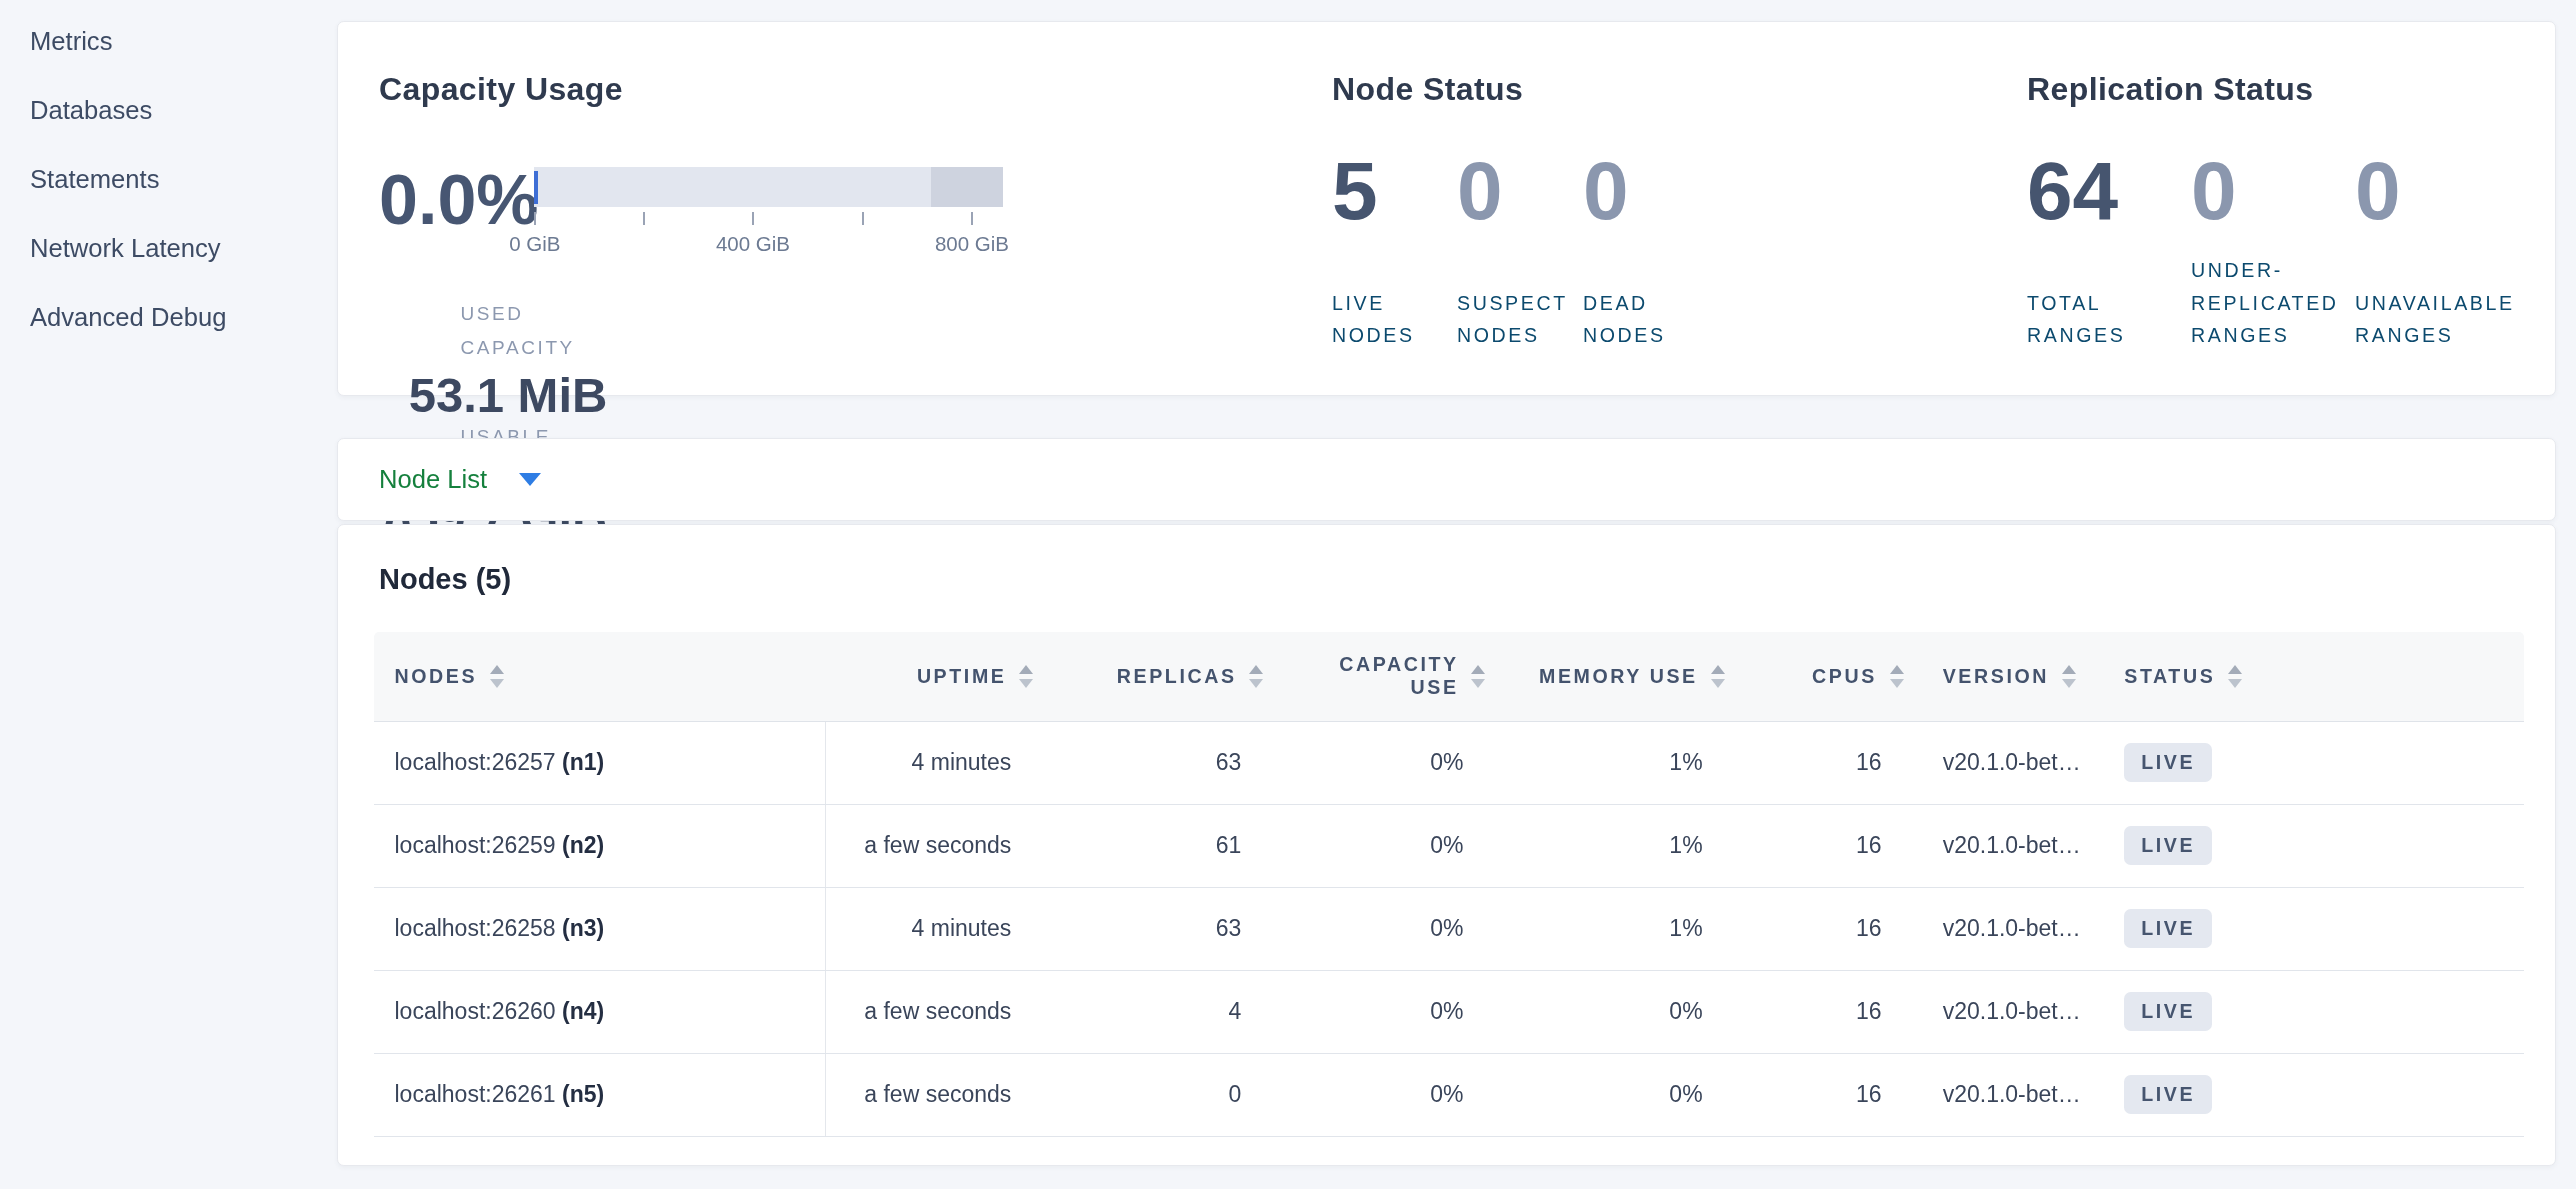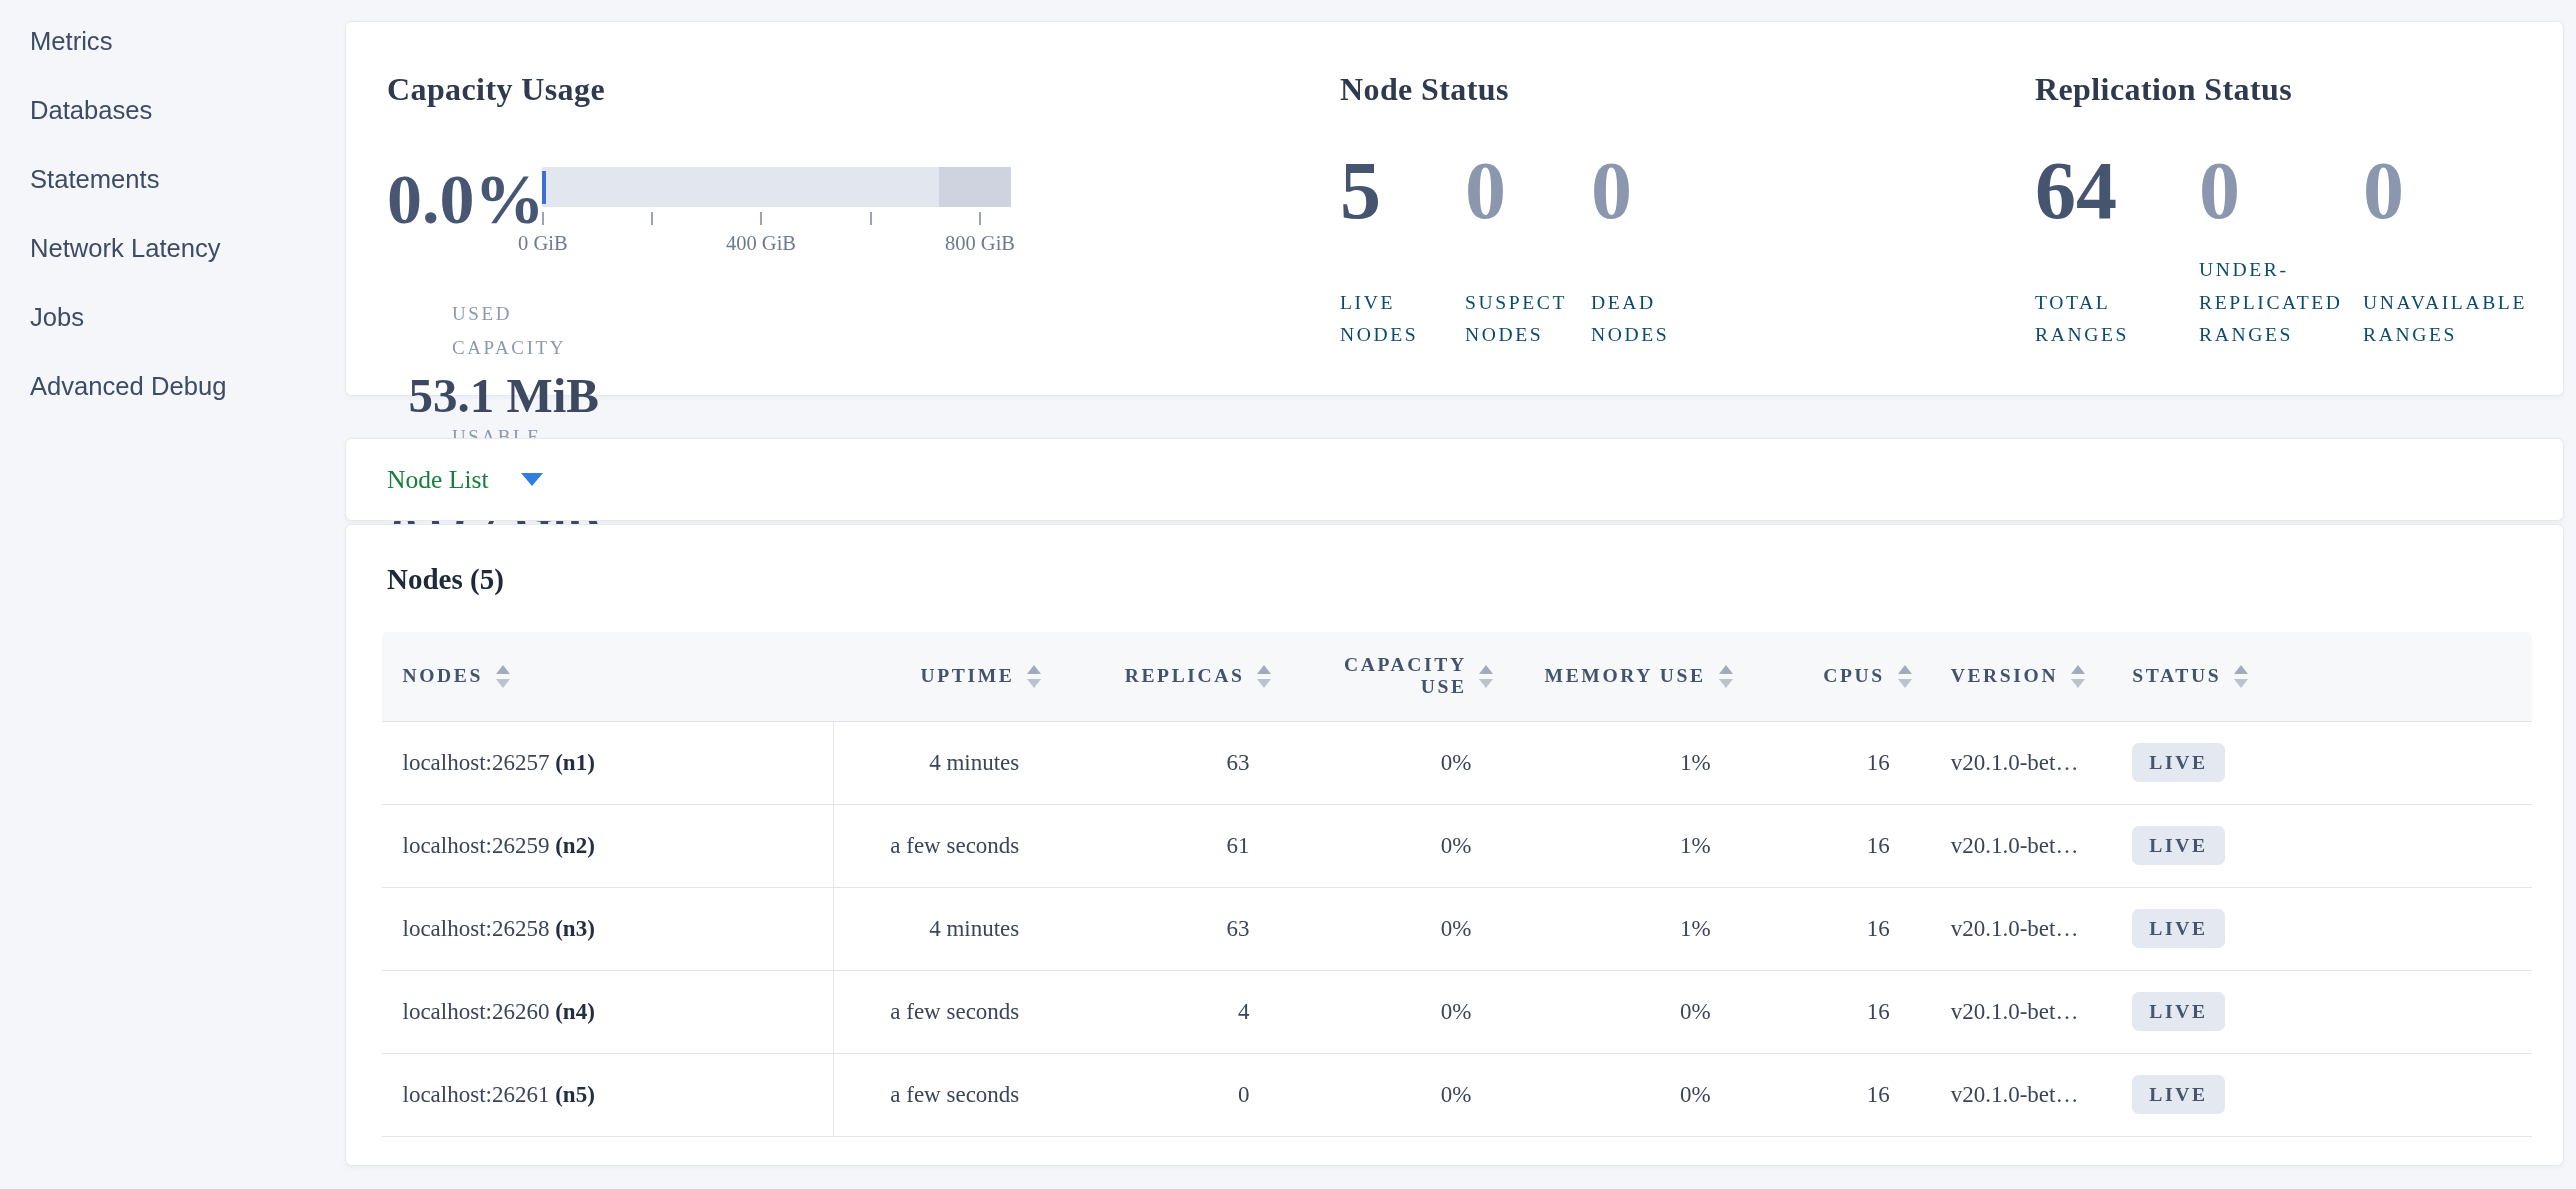--- a/index.html
+++ b/index.html
@@ -4,21 +4,21 @@
 <style>
   * { margin:0; padding:0; box-sizing:border-box; }
   html,body { width:2576px; height:1189px; background:#f4f6fa; font-family:"Liberation Sans", sans-serif; overflow:hidden; }
 
   
   .sidebar { position:absolute; left:0; top:0; width:337px; height:1189px; padding-top:6.8px; }
   .nav-item { height:69px; line-height:69px; padding-left:30px; font-size:25.6px; color:#3d4b64; cursor:pointer; white-space:nowrap; }
   .nav-item.active { color:#2b7be2; font-weight:700; }
 
   
-  .card { position:absolute; left:345px; width:2219px; background:#ffffff; border:0.9px solid #e7e9ee; border-radius:6.8px; box-shadow:0 1.7px 4.3px rgba(60,75,100,0.05);font-family:Liberation Serif, serif; }
+  .card { position:absolute; left:337px; width:2219px; background:#ffffff; border:0.9px solid #e7e9ee; border-radius:6.8px; box-shadow:0 1.7px 4.3px rgba(60,75,100,0.05); }
   .card-summary { top:21.3px; height:375px; }
   .card-selector { top:438px; height:83px; display:flex; align-items:center; padding-left:41px; }
   .card-nodes { top:524px; height:642px; }
 
   
   .sec-title { position:absolute; top:49px; font-size:32px; font-weight:700; color:#2f3a4e; letter-spacing:0.4px; }
   .t-cap { left:41px; } .t-node { left:994px; } .t-repl { left:1689px; }
 
   .cap-percent { position:absolute; left:41px; top:143px; font-size:70px; font-weight:600; color:#475672; line-height:1; }
 
@@ -70,21 +70,20 @@
   .badge { display:inline-block; background:#e4e8f0; color:#46556f; font-size:19.6px; font-weight:700; letter-spacing:2.6px; padding:10.2px 17px; border-radius:6.8px; line-height:1; }
 </style>
 </head>
 <body>
 
 <nav class="sidebar">
   <div class="nav-item">Metrics</div>
   <div class="nav-item">Databases</div>
   <div class="nav-item">Statements</div>
   <div class="nav-item">Network Latency</div>
-  <div class="nav-item">Jobs</div>
   <div class="nav-item">Advanced Debug</div>
 </nav>
 
 <section class="card card-summary">
 
   <div class="sec-title t-cap">Capacity Usage</div>
   <div class="sec-title t-node">Node Status</div>
   <div class="sec-title t-repl">Replication Status</div>
 
   <div class="cap-percent">0.0%</div>

